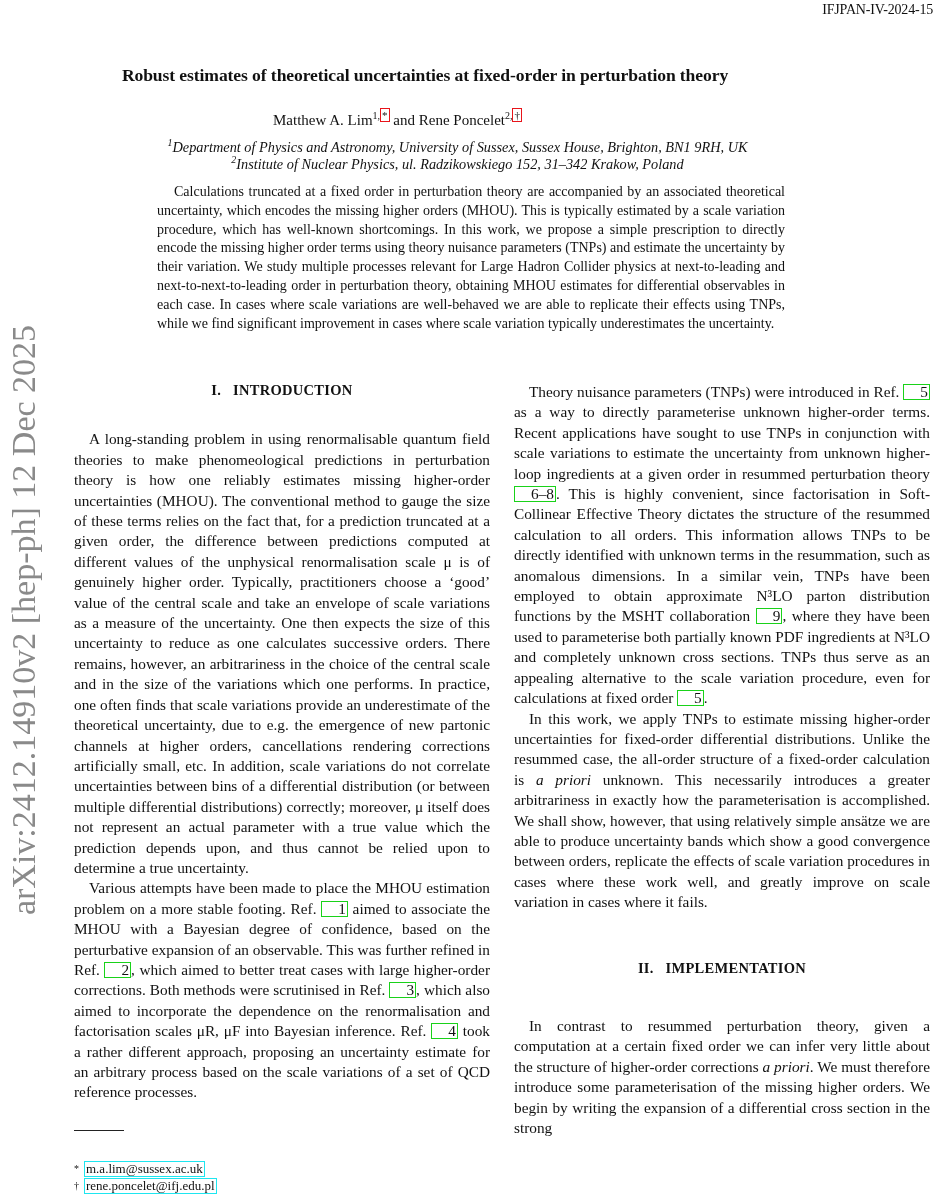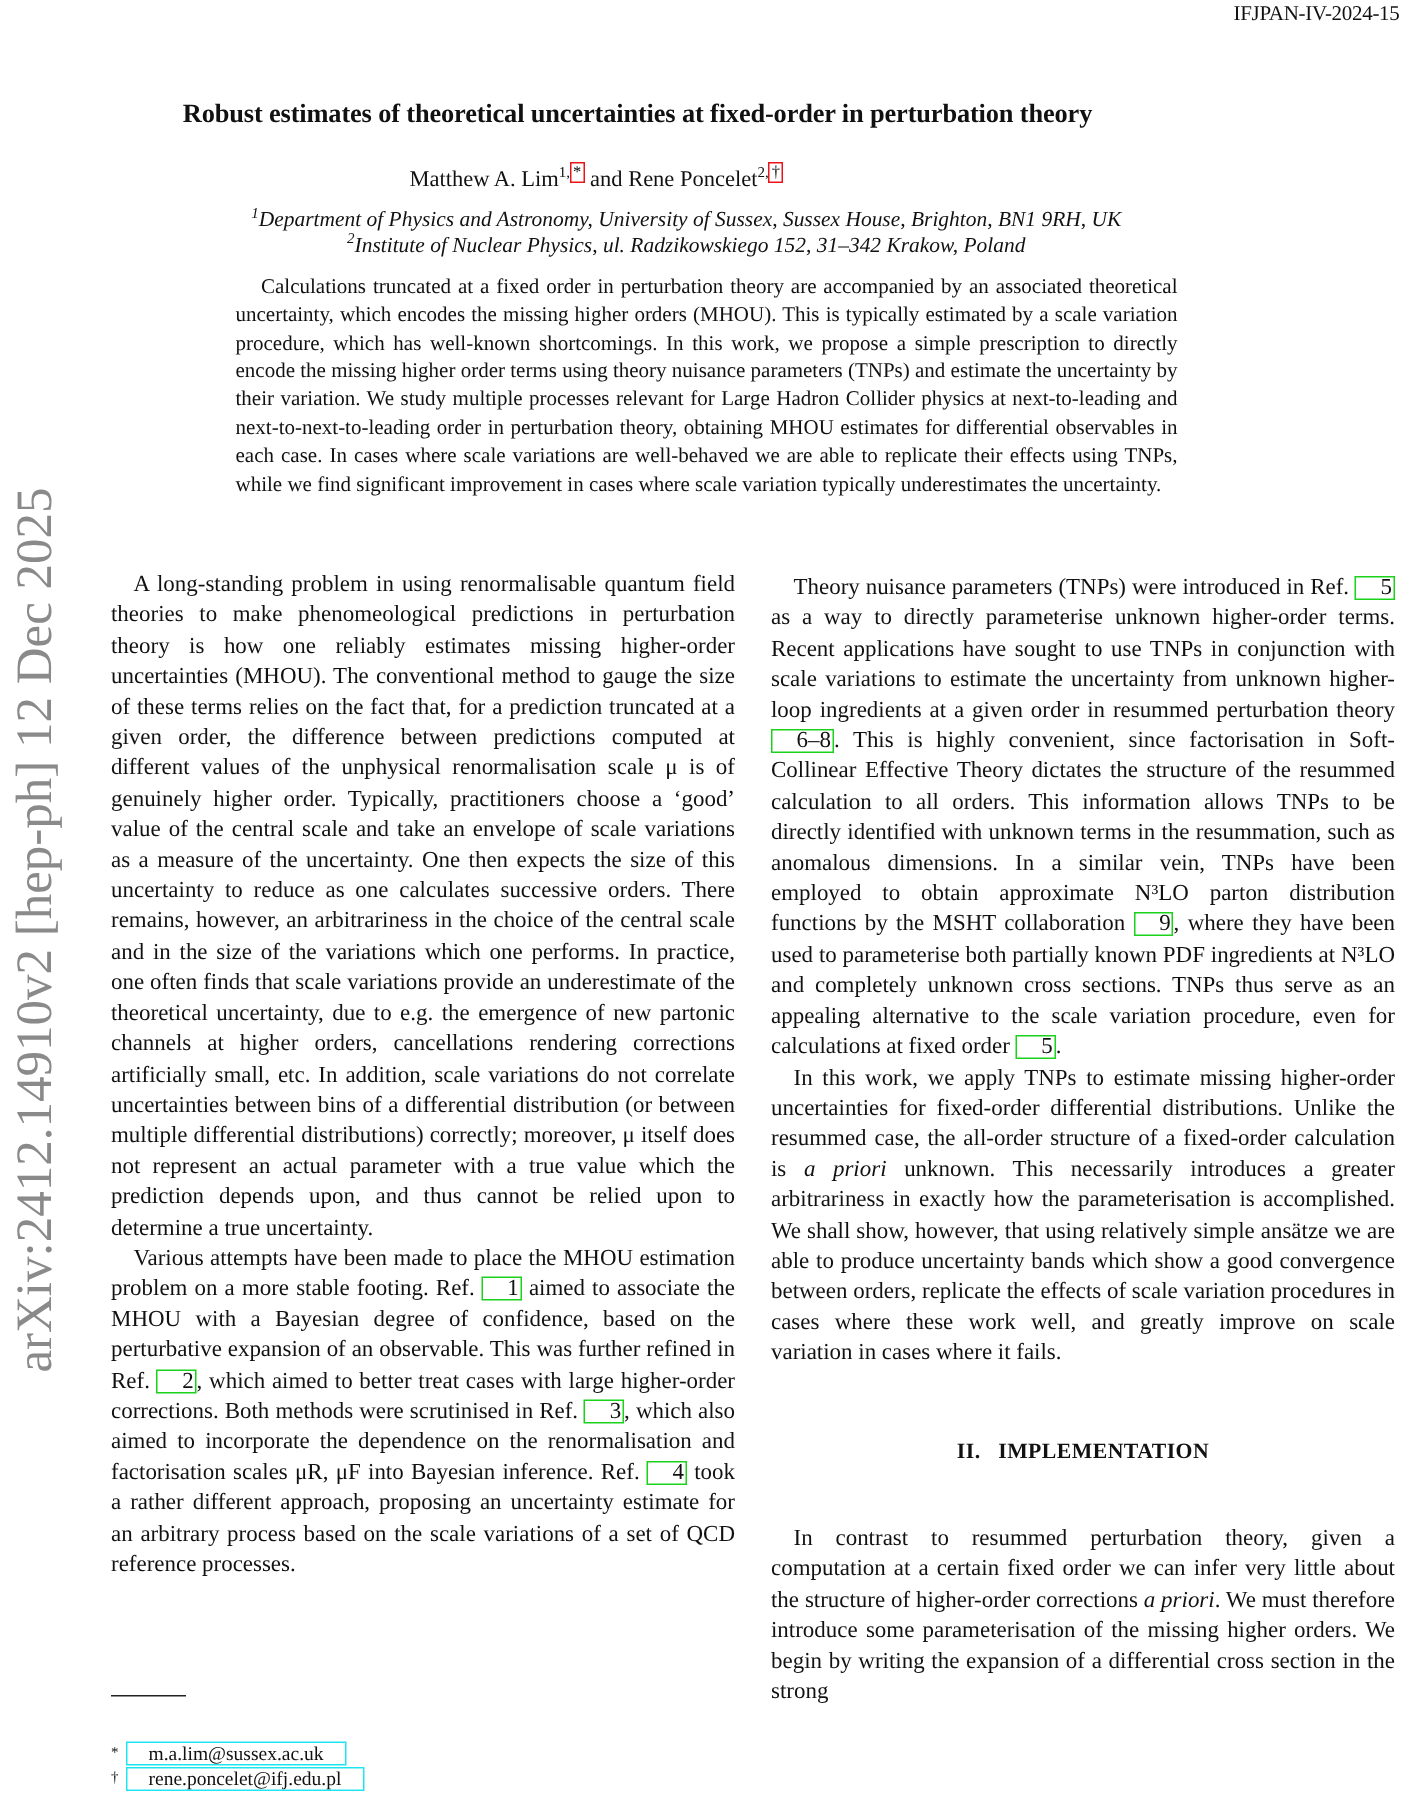--- a/index.html
+++ b/index.html
@@ -51,21 +51,21 @@
     font-size: 15.3px; line-height: 20.4px; text-align: justify;
   }
   #col-left { left: 74px; }
   #col-right { left: 514px; top: 382px; }
   .section-heading {
     text-align: center; font-weight: bold; font-size: 14.5px; letter-spacing: 0.3px;
     margin: 0 0 29px 0;
   }
   .para { margin: 0; text-indent: 15px; }
   .cite { display: inline-block; border: 1px solid #19d219; padding: 0 1px; line-height: 14px; }
-  .mail { display: inline-block; border: 1px solid #1ee6f0; padding: 0 14px; line-height: 14px; }
+  .mail { display: inline-block; border: 1px solid #1ee6f0; padding: 0 1px; line-height: 14px; }
   #impl-heading { margin-top: 45px; margin-bottom: 38px; }
   #footnote-rule {
     position: absolute; left: 74px; top: 1130px; width: 50px; height: 0; border-top: 1px solid #222;
   }
   #footnotes {
     position: absolute; left: 74px; top: 1160px; font-size: 13px; line-height: 17px;
     font-family: "Liberation Serif", serif;
   }
   .fn-row { white-space: nowrap; }
   .fn-mark { display: inline-block; width: 10px; font-size: 10px; vertical-align: top; }
@@ -89,20 +89,21 @@
 <div id="affil-1" class="affil">
   <sup>1</sup><span>Department of Physics and Astronomy, University of Sussex, Sussex House, Brighton, BN1 9RH, UK</span>
 </div>
 <div id="affil-2" class="affil">
   <sup>2</sup><span>Institute of Nuclear Physics, ul.  Radzikowskiego 152, 31–342 Krakow, Poland</span>
 </div>
 
 <div id="abstract">Calculations truncated at a fixed order in perturbation theory are accompanied by an associated theoretical uncertainty, which encodes the missing higher orders (MHOU). This is typically estimated by a scale variation procedure, which has well-known shortcomings. In this work, we propose a simple prescription to directly encode the missing higher order terms using theory nuisance parameters (TNPs) and estimate the uncertainty by their variation. We study multiple processes relevant for Large Hadron Collider physics at next-to-leading and next-to-next-to-leading order in perturbation theory, obtaining MHOU estimates for differential observables in each case. In cases where scale variations are well-behaved we are able to replicate their effects using TNPs, while we find significant improvement in cases where scale variation typically underestimates the uncertainty.</div>
 
 <div id="col-left" class="col">
+  <div class="section-heading" style="white-space:pre">I.   INTRODUCTION</div>
   <p class="para">A long-standing problem in using renormalisable quantum field theories to make phenomeological predictions in perturbation theory is how one reliably estimates missing higher-order uncertainties (MHOU). The conventional method to gauge the size of these terms relies on the fact that, for a prediction truncated at a given order, the difference between predictions computed at different values of the unphysical renormalisation scale μ is of genuinely higher order. Typically, practitioners choose a ‘good’ value of the central scale and take an envelope of scale variations as a measure of the uncertainty. One then expects the size of this uncertainty to reduce as one calculates successive orders. There remains, however, an arbitrariness in the choice of the central scale and in the size of the variations which one performs. In practice, one often finds that scale variations provide an underestimate of the theoretical uncertainty, due to e.g.  the emergence of new partonic channels at higher orders, cancellations rendering corrections artificially small, etc. In addition, scale variations do not correlate uncertainties between bins of a differential distribution (or between multiple differential distributions) correctly; moreover, μ itself does not represent an actual parameter with a true value which the prediction depends upon, and thus cannot be relied upon to determine a true uncertainty.</p>
   <p class="para">
     <span>Various attempts have been made to place the MHOU estimation problem on a more stable footing.  Ref. </span><a class="cite">1</a><span> aimed to associate the MHOU with a Bayesian degree of confidence, based on the perturbative expansion of an observable.  This was further refined in Ref. </span><a class="cite">2</a><span>, which aimed to better treat cases with large higher-order corrections. Both methods were scrutinised in Ref. </span><a class="cite">3</a><span>, which also aimed to incorporate the dependence on the renormalisation and factorisation scales μR, μF into Bayesian inference. Ref. </span><a class="cite">4</a><span> took a rather different approach, proposing an uncertainty estimate for an arbitrary process based on the scale variations of a set of QCD reference processes.</span>
   </p>
 </div>
 
 <div id="col-right" class="col">
   <p class="para">
     <span>Theory nuisance parameters (TNPs) were introduced in Ref. </span><a class="cite">5</a><span> as a way to directly parameterise unknown higher-order terms.  Recent applications have sought to use TNPs in conjunction with scale variations to estimate the uncertainty from unknown higher-loop ingredients at a given order in resummed perturbation theory </span><a class="cite">6–8</a><span>. This is highly convenient, since factorisation in Soft-Collinear Effective Theory dictates the structure of the resummed calculation to all orders. This information allows TNPs to be directly identified with unknown terms in the resummation, such as anomalous dimensions. In a similar vein, TNPs have been employed to obtain approximate N³LO parton distribution functions by the MSHT collaboration </span><a class="cite">9</a><span>, where they have been used to parameterise both partially known PDF ingredients at N³LO and completely unknown cross sections. TNPs thus serve as an appealing alternative to the scale variation procedure, even for calculations at fixed order </span><a class="cite">5</a><span>.</span>
   </p>

